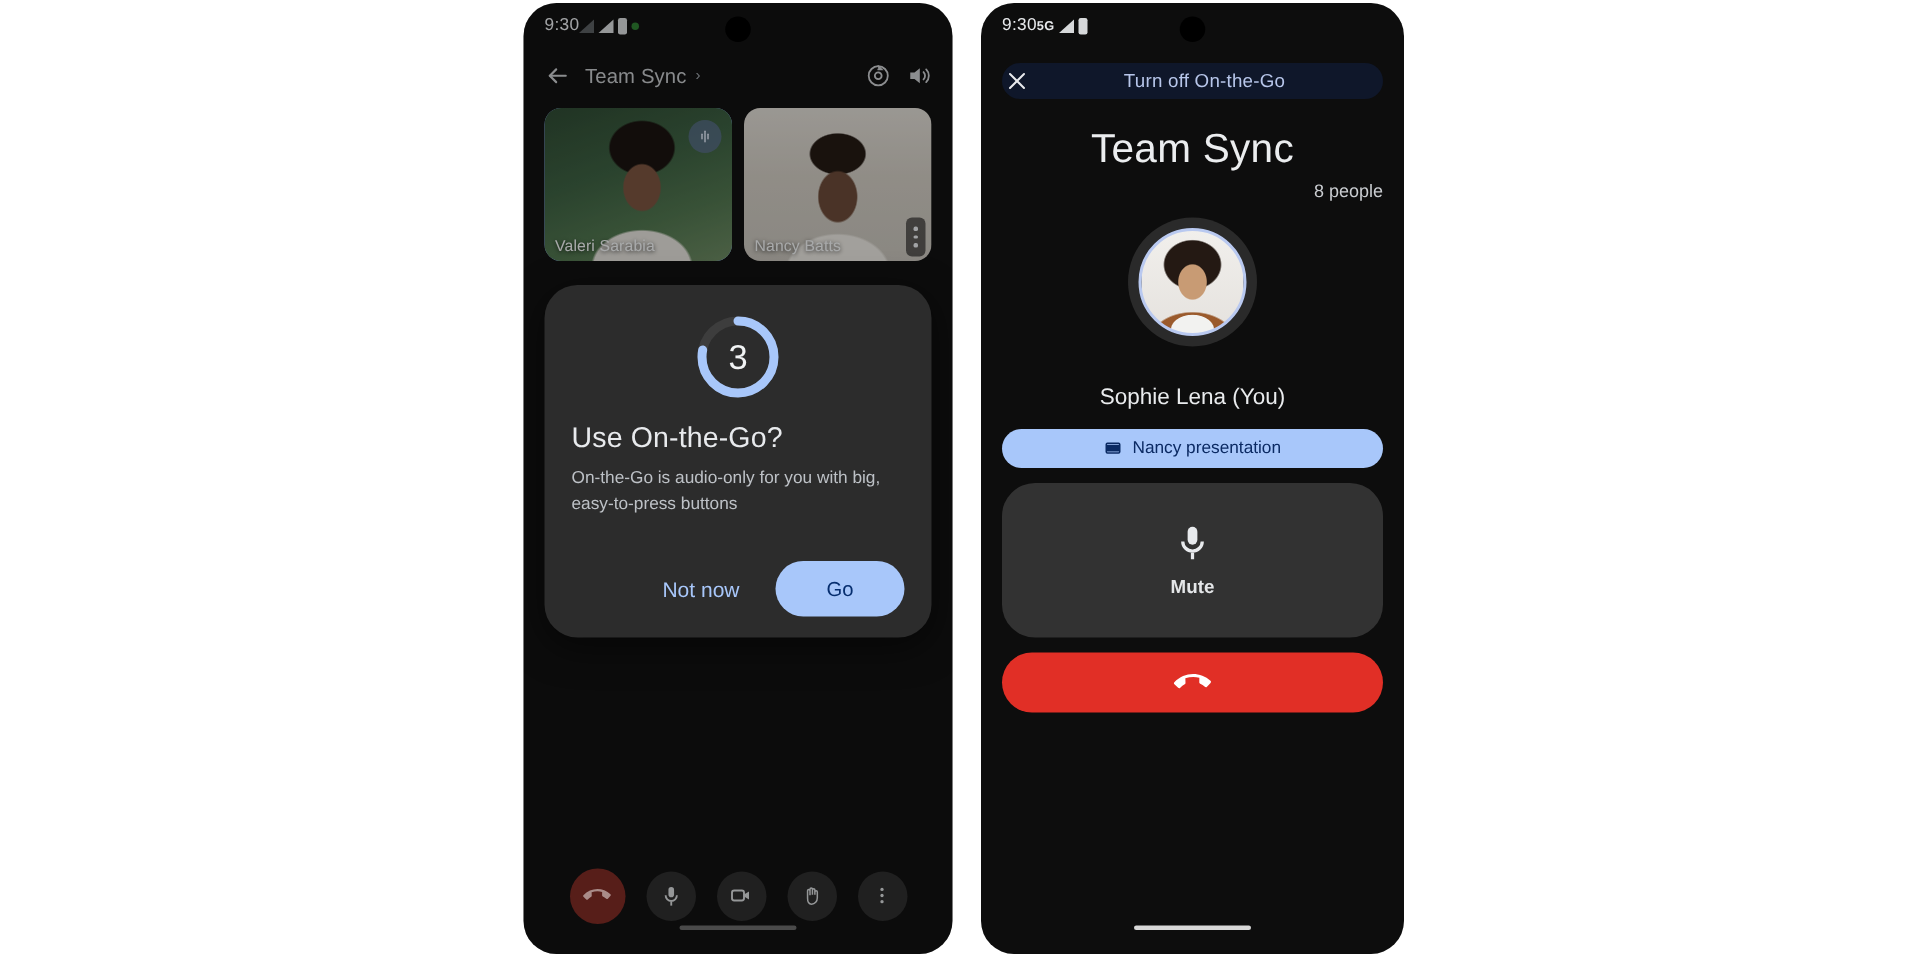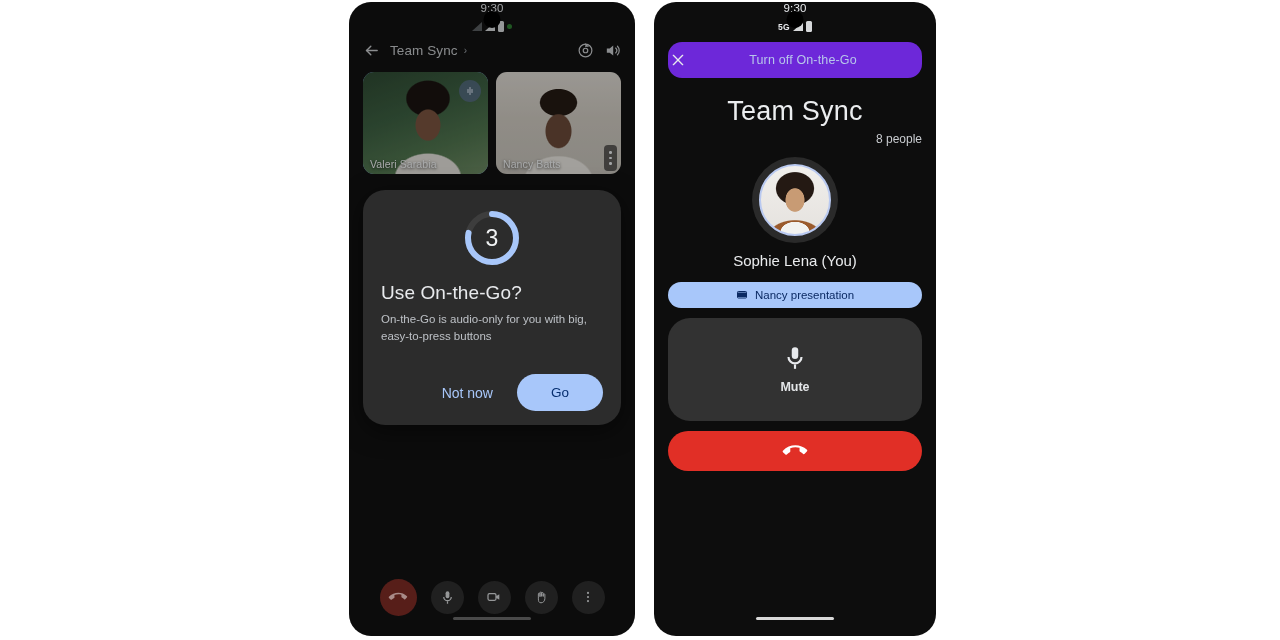--- a/index.html
+++ b/index.html
@@ -17,23 +17,23 @@
     background: #121212;
     border-radius: 22px;
     overflow: hidden;
   }
   #phone-left  { left: 349px; top: 2px; width: 286px; height: 634px; }
   #phone-right { left: 654px; top: 2px; width: 282px; height: 634px; background:#0d0d0d; }
 
   
   .statusbar {
     position: relative; height: 30px;
-    display: flex; align-items: center; justify-content: space-between;
+    display: flex; align-items: center; justify-content: flex-start;
     padding: 0 14px; color: #e8eaed;
-    font-size: 11px; letter-spacing: .2px; flex-direction: column;
+    font-size: 11px; letter-spacing: .2px;
   }
   .statusbar .clock { font-size: 11.5px; color:#e8eaed; }
   .status-right { display:flex; align-items:center; gap:3px; }
   .net-label { font-size: 8.5px; font-weight: 700; letter-spacing:.3px; }
   .sig { width:0; height:0; border-style: solid; border-width: 0 0 9px 10px;
          border-color: transparent transparent #d6d8da transparent; }
   .sig.dim { border-color: transparent transparent #5a5d60 transparent; }
   .batt { width: 6px; height: 11px; background:#d6d8da; border-radius:1.5px; }
   .dot-green { width:5px; height:5px; border-radius:50%; background:#2e7d32; }
   .punch {
@@ -159,21 +159,21 @@
   }
   .btn-filled {
     color:#062e6f; font-size:13.5px; background:#a8c7fa;
     padding: 11px 34px; border-radius:20px; border:0; cursor:pointer;
     font-family:inherit;
   }
 
   
   .otg { padding: 0 14px; }
   .otg-top {
-    margin-top: 10px; height: 36px; border-radius: 14px; background:#6d28d9;
+    margin-top: 10px; height: 24px; border-radius: 14px; background:#0f172a;
     display:flex; align-items:center; padding: 0 2px; position:relative;
   }
   .otg-top .label {
     flex:1; text-align:center; color:#b7c6ea; font-size:12.5px; letter-spacing:.15px;
   }
   .otg-title { margin-top: 18px; text-align:center; color:#ebedef; font-size:27px; font-weight:400; letter-spacing:.2px; }
   .otg-sub   { margin-top: 5px; text-align:right; color:#c9ccd0; font-size:12px; }
   .avatar-wrap { display:flex; justify-content:center; margin-top: 11px; }
   .avatar-ring {
     width: 86px; height: 86px; border-radius:50%;
@@ -182,21 +182,21 @@
   .avatar {
     width: 72px; height:72px; border-radius:50%;
     border: 2.5px solid #b9c9f0; overflow:hidden; position:relative;
     background:
       radial-gradient(ellipse 17px 21px at 50% 50%, #c89b74 0%, #c89b74 54%, transparent 58%),
       radial-gradient(ellipse 28px 24px at 50% 33%, #241913 0%, #241913 66%, transparent 70%),
       radial-gradient(ellipse 20px 14px at 50% 97%, #f2f2f0 0%, #f2f2f0 70%, transparent 74%),
       radial-gradient(ellipse 38px 26px at 50% 108%, #9a5a2c 0%, #9a5a2c 72%, transparent 76%),
       linear-gradient(180deg,#f1efec 0%, #e5e2de 100%);
   }
-  .otg-name { margin-top: 9px; text-align:center; color:#e9ebed; font-size:15px; }
+  .otg-name { margin-top: 25px; text-align:center; color:#e9ebed; font-size:15px; }
 
   .present-btn {
     margin-top: 13px; height: 26px; border-radius: 16px; background:#a8c7fa;
     display:flex; align-items:center; justify-content:center; gap:7px;
     color:#0b2a63; font-size:11.5px; cursor:pointer;
   }
   .big-btn {
     margin-top: 10px; background:#323232; border-radius: 22px;
     display:flex; flex-direction:column; align-items:center; justify-content:center;
     color:#e8eaed; cursor:pointer;font-weight:bold;

